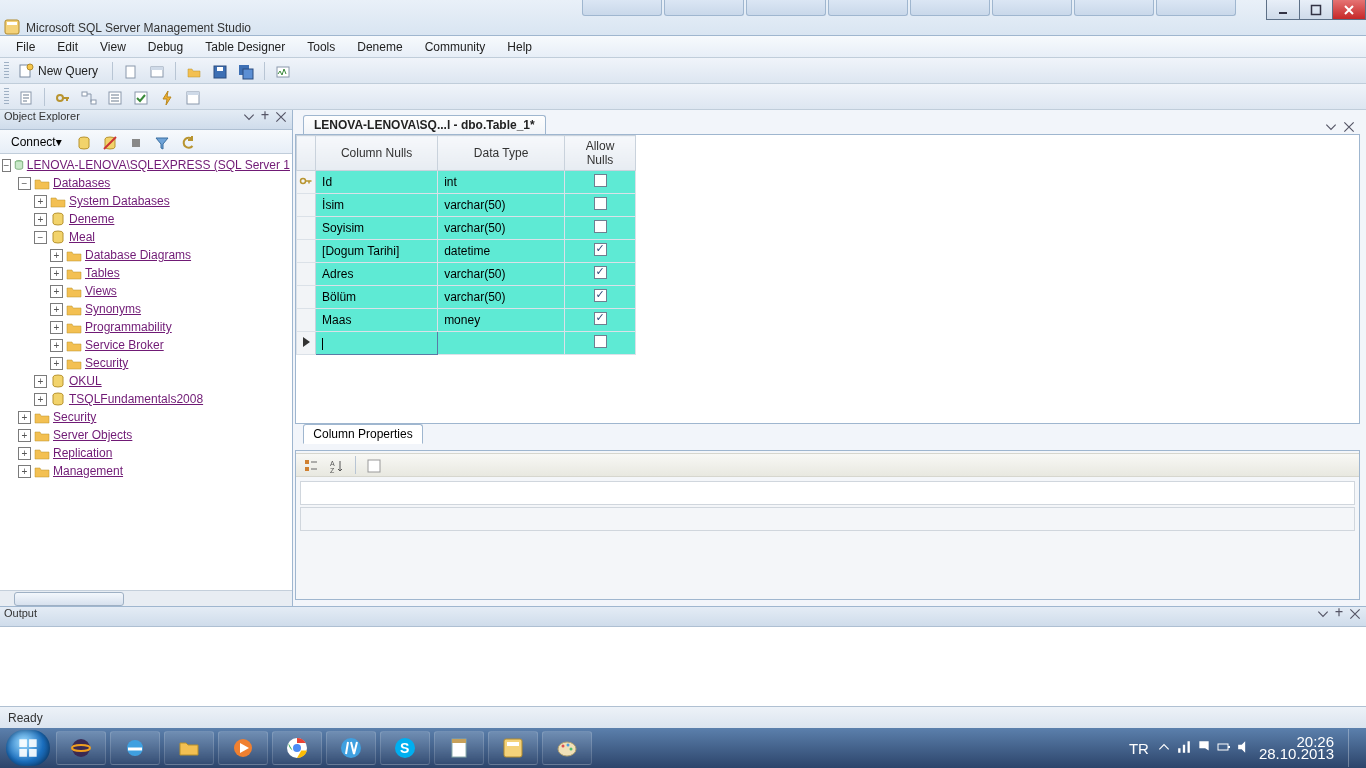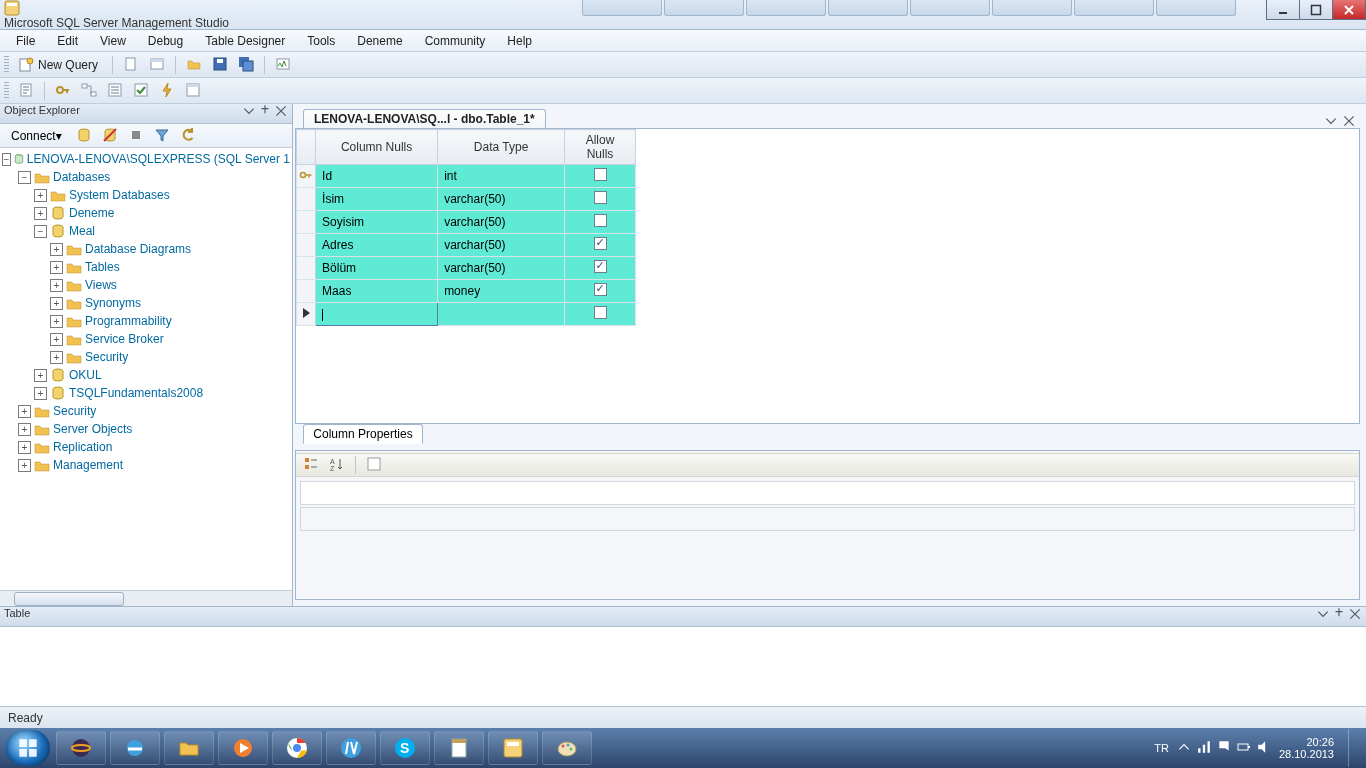--- a/index.html
+++ b/index.html
@@ -8,28 +8,27 @@
     font-size: 12px;
     background: #d6e5f3;
     width: 1366px;
     height: 768px;
     overflow: hidden;
     display: flex;
     flex-direction: column;
   }
   
   .titlebar {
-    height: 30px;
+    height: 36px;
     background: linear-gradient(to bottom, #e9f0f8, #d9e5f2);
     border-bottom: 1px solid #9fb6cf;
     display: flex;
-    align-items: flex-start;
+    align-items: flex-end;
     padding: 0 4px;
     position: relative;
-    flex-direction: column;
   }
   .titlebar .app-icon { width:16px;height:16px;margin-right:6px; display:inline-flex;align-items:center;justify-content:center;}
   .titlebar .app-icon svg{width:16px;height:16px}
   .title-text { color:#333; font-size:12px; }
   .titlebar .win-controls { position:absolute; right:0; top:0; display:flex; height:20px; }
   .win-btn {
     width: 34px; height:20px;
     border:1px solid #5d7087; border-top:none;
     background: linear-gradient(to bottom,#e8eff8,#cfdbea);
     display:flex;align-items:center;justify-content:center;
@@ -54,21 +53,21 @@
     height: 26px;
     background: linear-gradient(to bottom,#f0f4fa,#dde6f1);
     border-bottom: 1px solid #c0cdda;
     display:flex; align-items:center;
     padding: 0 4px;
     gap:4px;
   }
   .grip { width:5px; height:18px; background: repeating-linear-gradient(180deg,#9fb0c4 0 1px,transparent 1px 3px); margin-right:2px;}
   .tb-btn {
     height:20px; min-width:20px; padding:0 2px;
-    display:inline-flex; align-items:flex-start; justify-content:center;
+    display:inline-flex; align-items:flex-end; justify-content:center;
     border:1px solid transparent;
     border-radius:2px;
   }
   .tb-btn svg{width:16px;height:16px}
   .tb-sep { width:1px; height:18px; background:#b8c5d4; margin:0 3px;}
   .newquery-btn { padding:0 6px 0 2px; display:inline-flex; align-items:center; gap:4px; }
   .newquery-btn span{ font-size:12px; color:#222;}
   
   .client {
     flex:1;
@@ -100,21 +99,21 @@
   }
   .connect-btn { padding:2px 6px; font-size:12px;}
   .tree {
     flex:1; overflow:auto; background:#fff; padding:2px 2px 2px 2px;
     white-space:nowrap;
     font-size:12px;
   }
   .tree-row { display:flex; align-items:center; height:18px;}
   .tw { display:inline-block; width:13px; height:13px; border:1px solid #7b7b7b; text-align:center; line-height:11px; font-size:10px; color:#555; margin-right:3px;}
   .ticon{ width:16px;height:16px; display:inline-flex;align-items:center;justify-content:center; margin-right:3px;}
-  .tree-row .label{ color:#0369a1; }
+  .tree-row .label{ color:#701a75;text-decoration:underline; }
   .tree .indent{display:inline-block;}
   .scroll-h { height:16px; border-top:1px solid #c4cfdb; background:#e8edf3; position:relative;}
   .scroll-h .thumb{ position:absolute; left:14px; top:1px; height:14px; width:110px; background:linear-gradient(#f3f7fc,#d7e1ee); border:1px solid #9eb0c4; border-radius:3px;}
   
   .designer {
     flex:1;
     display:flex; flex-direction:column;
     background:#f2f5fa;
     padding: 2px 6px 6px 2px;
   }
@@ -229,21 +228,21 @@
   }
   .start-orb svg{width:26px;height:26px}
   .task-btn{
     width:50px;height:34px;border-radius:3px;
     background: linear-gradient(to bottom, rgba(255,255,255,.15), rgba(255,255,255,.02));
     border:1px solid rgba(255,255,255,.15);
     display:flex;align-items:center;justify-content:center;
     margin-right:4px;
   }
   .task-btn svg{width:24px;height:24px}
-  .tray{position:absolute; right:6px; top:0; bottom:0; display:flex; align-items:center; gap:8px; color:#fff; font-size:11px;}
+  .tray{position:absolute; right:6px; top:0; bottom:0; display:flex; align-items:center; gap:8px; color:#fff; font-size:15px;}
   .tray .clock{ text-align:right; line-height:12px;}
   .tray .tray-icons{display:flex; gap:6px; align-items:center;}
   .tray-icons svg{width:14px;height:14px}
   .showdesk{width:12px;height:38px;border-left:1px solid rgba(255,255,255,.3);margin-left:6px;}
   
   .folder{fill:#f3c052;stroke:#b8902b;stroke-width:.5}
   .db{fill:#f2d36b;stroke:#b89430}
 </style>
 </head>
 <body>
@@ -684,20 +683,26 @@
                 <td class="allow"><span class="chk"></span></td>
               </tr>
               <tr>
                 <td class="rowhdr"></td>
                 <td>Soyisim</td>
                 <td>varchar(50)</td>
                 <td class="allow"><span class="chk"></span></td>
               </tr>
               <tr>
                 <td class="rowhdr"></td>
+                <td>[Dogum Tarihi]</td>
+                <td>datetime</td>
+                <td class="allow"><span class="chk checked"></span></td>
+              </tr>
+              <tr>
+                <td class="rowhdr"></td>
                 <td>Adres</td>
                 <td>varchar(50)</td>
                 <td class="allow"><span class="chk checked"></span></td>
               </tr>
               <tr>
                 <td class="rowhdr"></td>
                 <td>Bölüm</td>
                 <td>varchar(50)</td>
                 <td class="allow"><span class="chk checked"></span></td>
               </tr>
@@ -747,21 +752,21 @@
           <div class="colprops-row"></div>
           <div class="colprops-row" style="background:#f4f6f9"></div>
         </div>
       </div>
     </div>
   </div>
 </div>
 
 <div class="output-panel">
   <div class="panel-header">
-    <span>Table</span>
+    <span>Output</span>
     <div class="right-icons">
       <span class="hicon">
           <svg viewBox="0 0 12 12">
             <path d="M2 4l4 4 4-4" fill="none" stroke="#556"></path>
           </svg>
         </span>
       <span class="hicon">
           <svg viewBox="0 0 12 12">
             <path d="M6 1v7M3 4h6" stroke="#556"></path>
           </svg>

